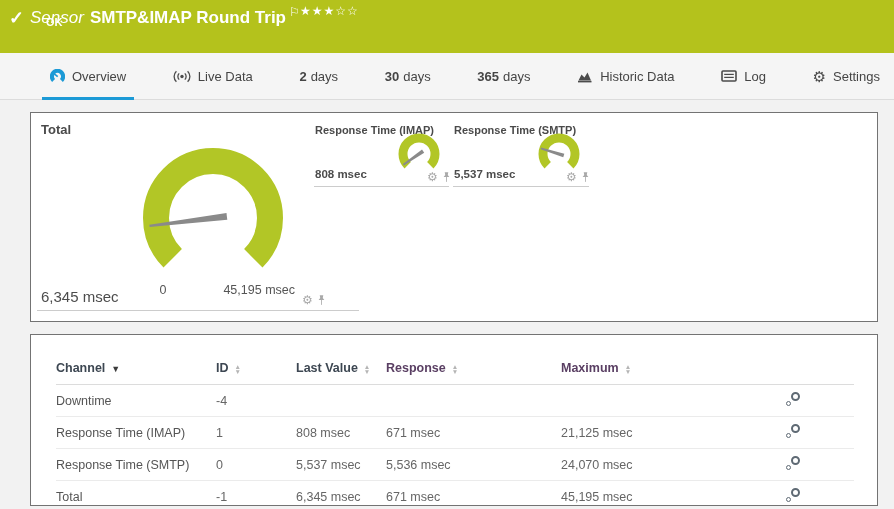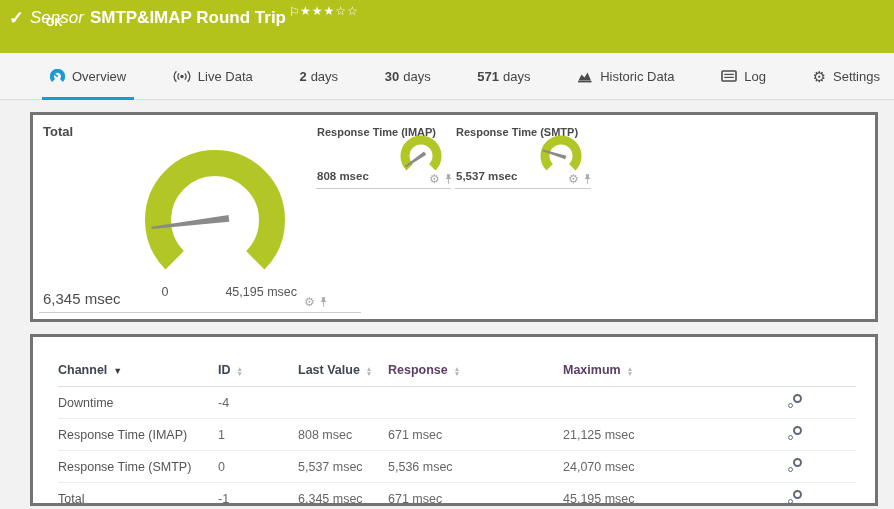--- a/index.html
+++ b/index.html
@@ -22,21 +22,21 @@
   .tab { position:relative; display:flex; align-items:center; gap:7px; padding:16px 8px;
     font-size:13px; color:#454545; cursor:pointer; white-space:nowrap; }
   .tab .num { font-weight:700; margin-right:-3px; }
   .tab.active::after { content:""; position:absolute; left:0; right:0; bottom:-1px;
     height:3px; background:var(--blue,#1c9ad6); }
   .tab svg { display:block; }
   .gear-glyph { font-size:15px; line-height:1; color:#4b4b4b; }
 
   
   .panel { position:absolute; left:30px; width:848px; background:#fff;
-    border:3px solid #737373; }
+    border:1px solid #737373; }
   .panel.gauges { top:112px; height:210px; }
   .panel.channels { top:334px; height:172px; }
 
   
   .w-title { position:absolute; font-size:13px; font-weight:700; color:#4a4a4a; }
   .w-title.small { font-size:11px; }
   .w-value { position:absolute; font-size:15px; color:#4c4c4c; }
   .w-value.small { font-size:11.5px; font-weight:700; }
   .scale-lbl { position:absolute; font-size:12.5px; color:#555; }
   .w-line { position:absolute; height:1px; background:#cccccc; }
@@ -94,21 +94,21 @@
   </div>
   <div class="tab">
     <span class="num">2</span>
     <span>days</span>
   </div>
   <div class="tab">
     <span class="num">30</span>
     <span>days</span>
   </div>
   <div class="tab">
-    <span class="num">571</span>
+    <span class="num">365</span>
     <span>days</span>
   </div>
   <div class="tab">
     <svg width="16" height="13" viewBox="0 0 16 13">
       <polygon points="1.5,10.5 4.5,4.5 7.5,7.5 10.5,2.5 14,10.5" fill="#4b4b4b"></polygon>
       <rect x="1" y="10.8" width="13.5" height="1.6" fill="#4b4b4b"></rect>
     </svg>
     <span>Historic Data</span>
   </div>
   <div class="tab">

